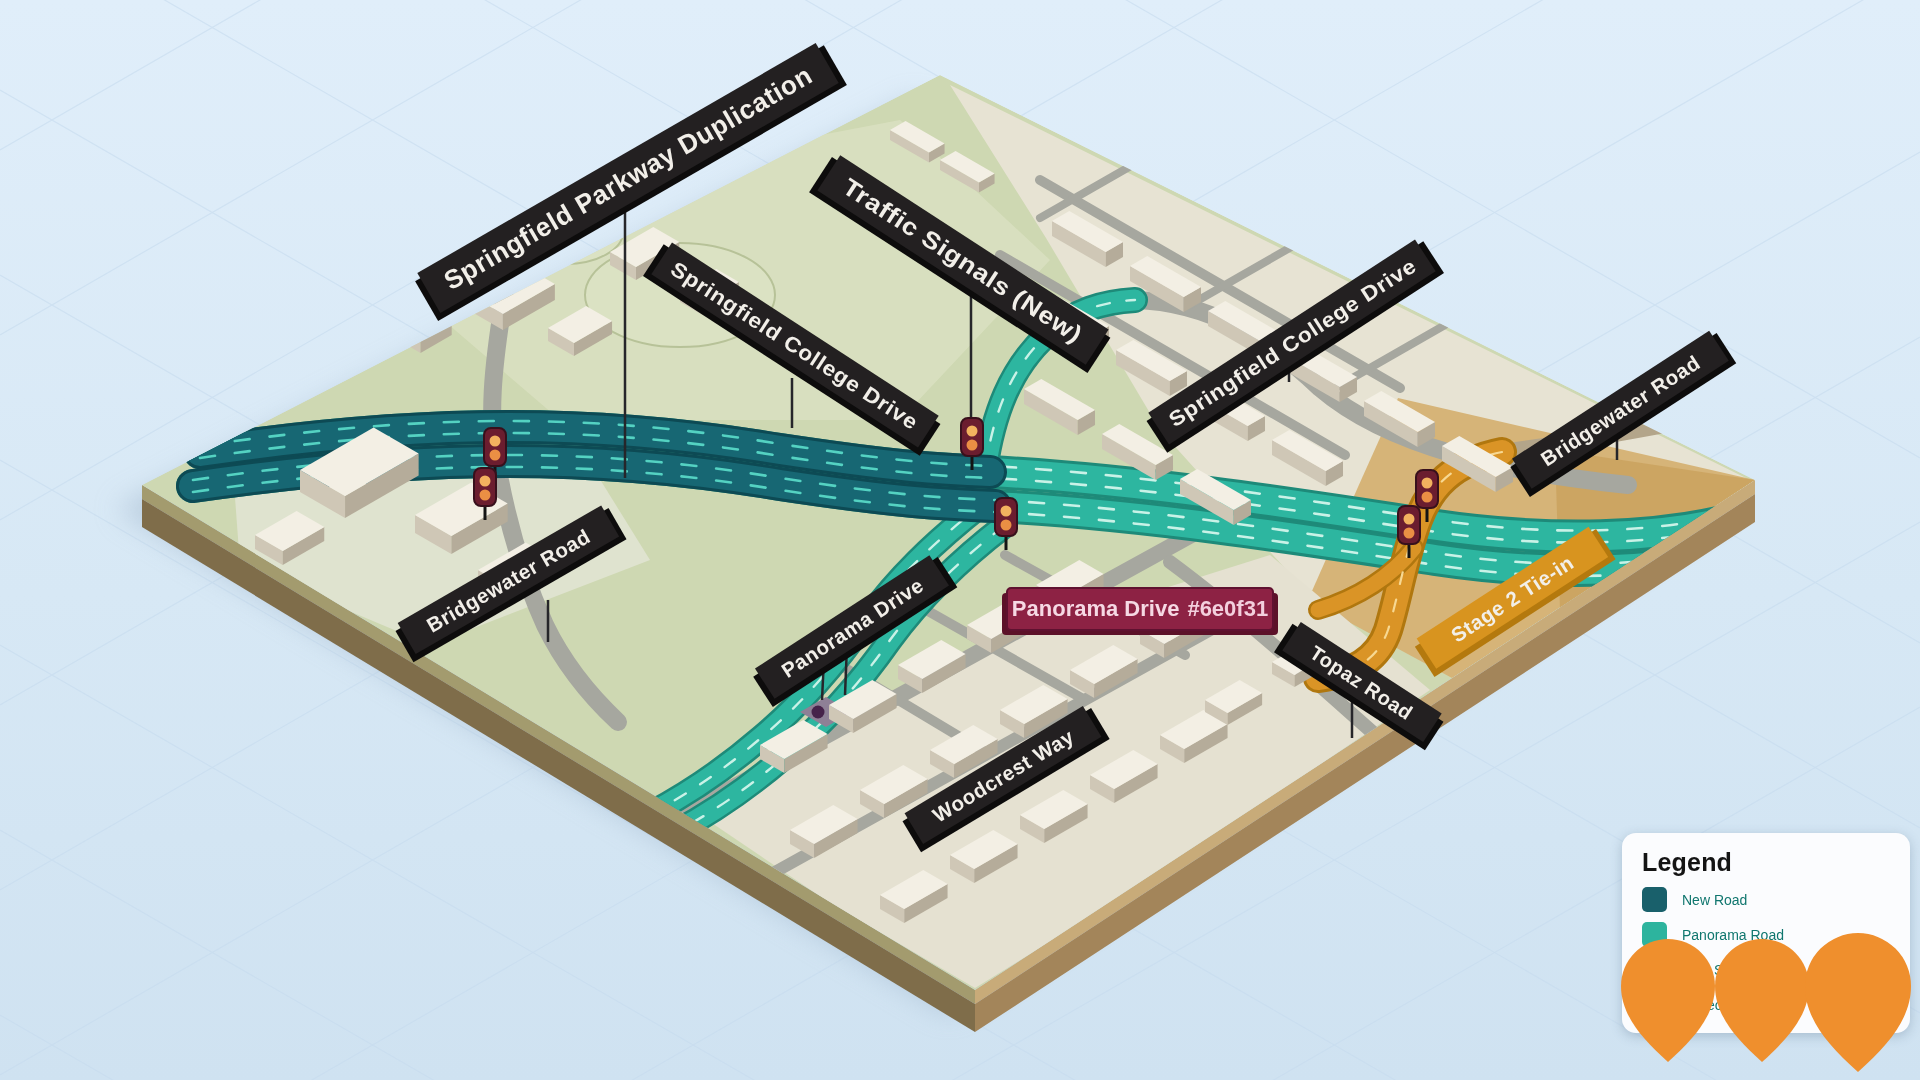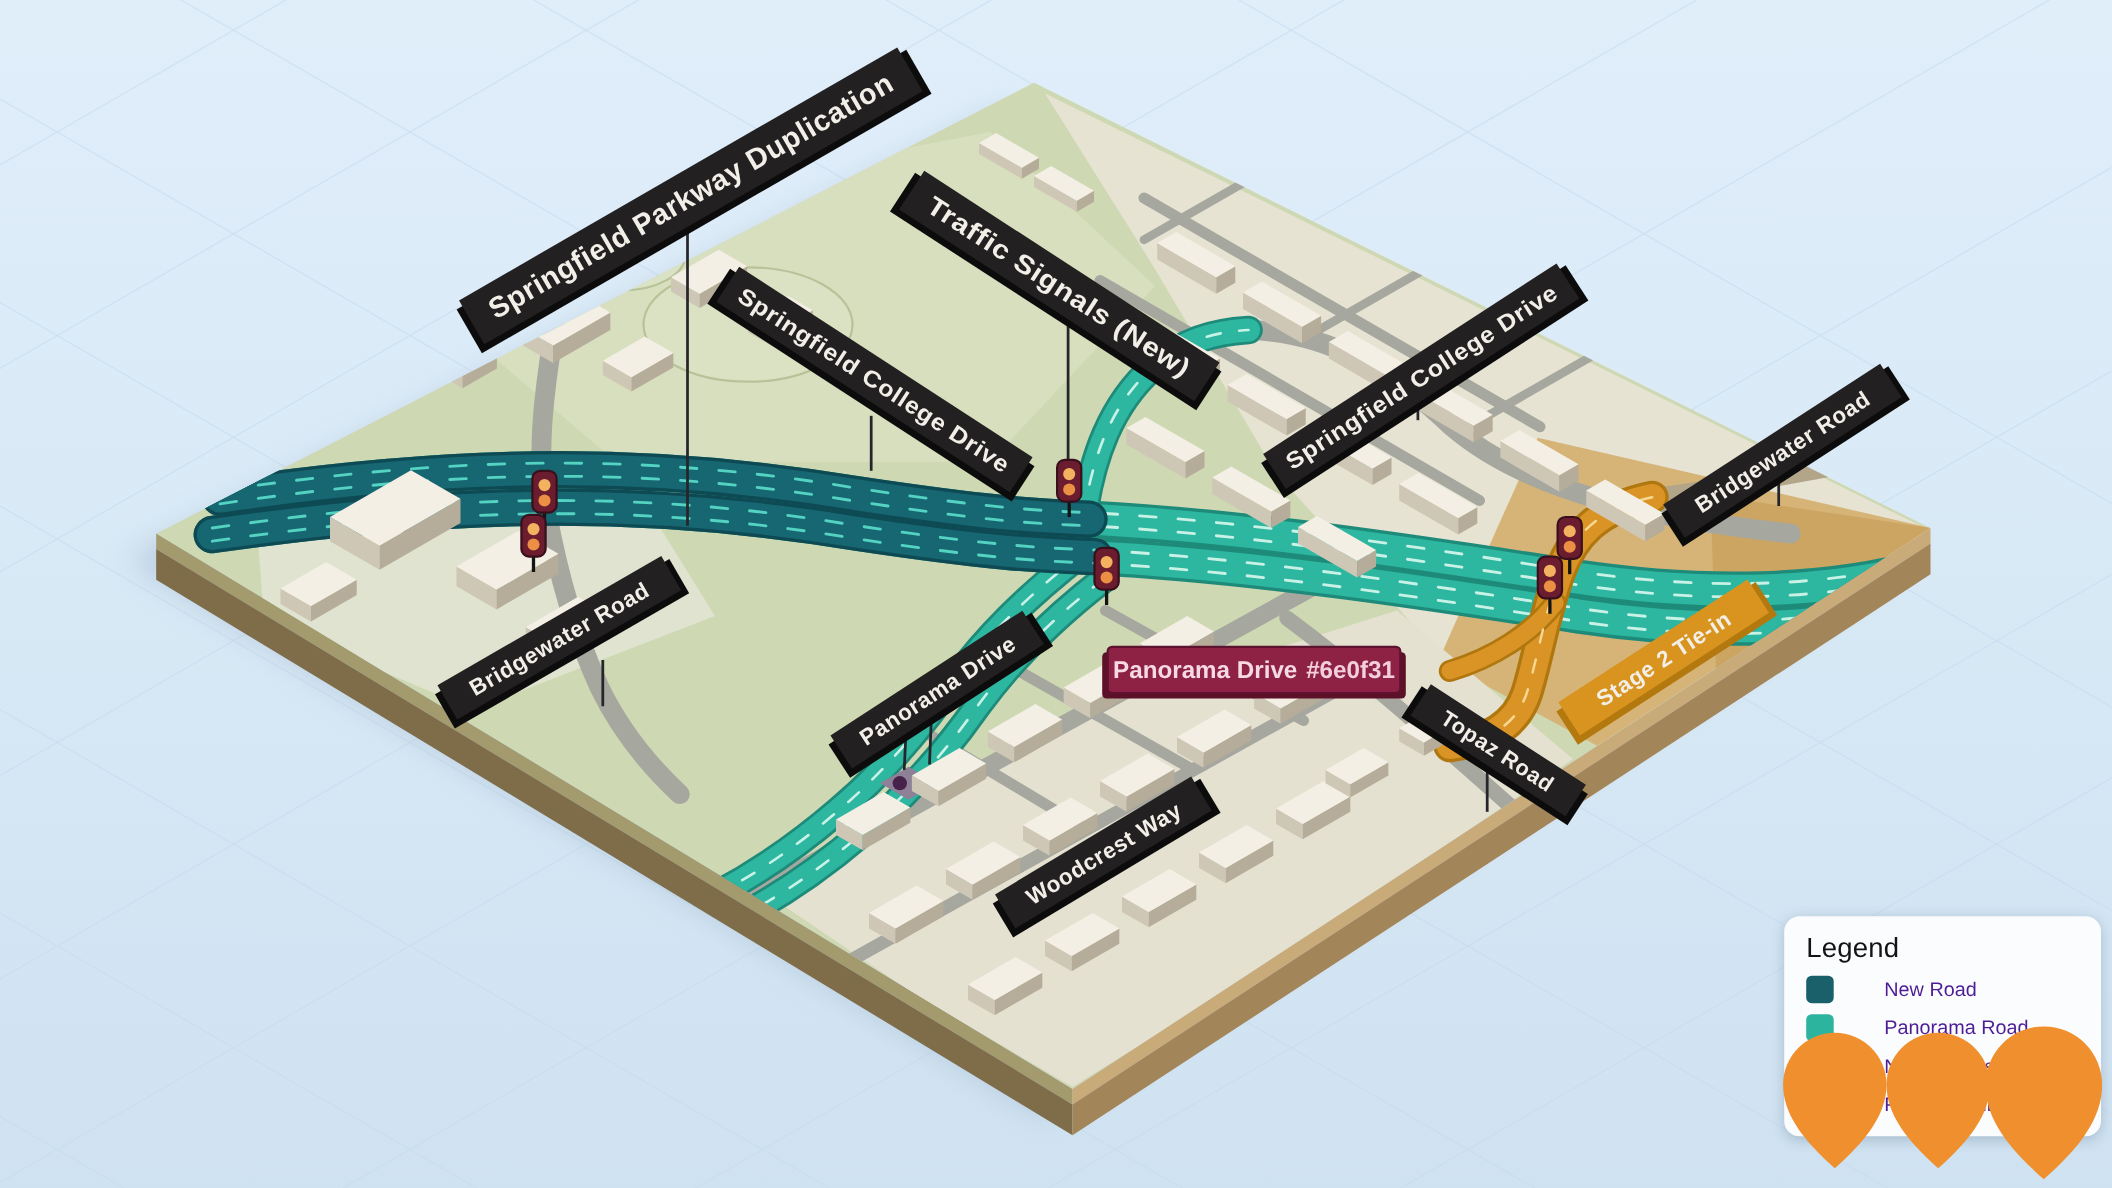--- a/index.html
+++ b/index.html
@@ -2,24 +2,24 @@
 <html><head>
 <meta charset="utf-8">
 <style>
   html,body{margin:0;padding:0;background:#cfe3f2;font-family:"Liberation Sans",sans-serif;}
   .stage{position:relative;width:1920px;height:1080px;overflow:hidden;
          background:linear-gradient(180deg,#e0eefa 0%,#d7e8f5 55%,#cfe2f1 100%);}
   .stage > svg.mapsvg{position:absolute;left:0;top:0;z-index:1;}
   .legend{position:absolute;left:1622px;top:833px;width:288px;height:200px;box-sizing:border-box;
           background:#fbfcfe;border-radius:14px;box-shadow:0 3px 12px rgba(60,90,120,.28);
           padding:15px 20px;z-index:2;}
-  .legend-title{font-size:25px;font-weight:400;color:#141414;margin:0 0 10px 0;letter-spacing:.2px;}
+  .legend-title{font-size:25px;font-weight:700;color:#141414;margin:0 0 10px 0;letter-spacing:.2px;}
   .legend-row{display:flex;align-items:center;margin-top:10px;}
   .swatch{width:25px;height:25px;border-radius:5px;flex:0 0 25px;margin-right:15px;}
-  .legend-label{font-size:18px;color:#4c1d95;margin-left:31px;}
+  .legend-label{font-size:14px;color:#0f766e;}
   svg.pins{position:absolute;left:0;top:0;z-index:3;pointer-events:none;}
   svg.pins path{pointer-events:auto;}
   text.bar-label{font-family:"Liberation Sans",sans-serif;font-weight:700;fill:#f2efe9;letter-spacing:.6px;}
 </style>
 </head>
 <body>
 
 <div class="stage">
 
 <svg class="mapsvg" width="1920" height="1080" viewBox="0 0 1920 1080">

